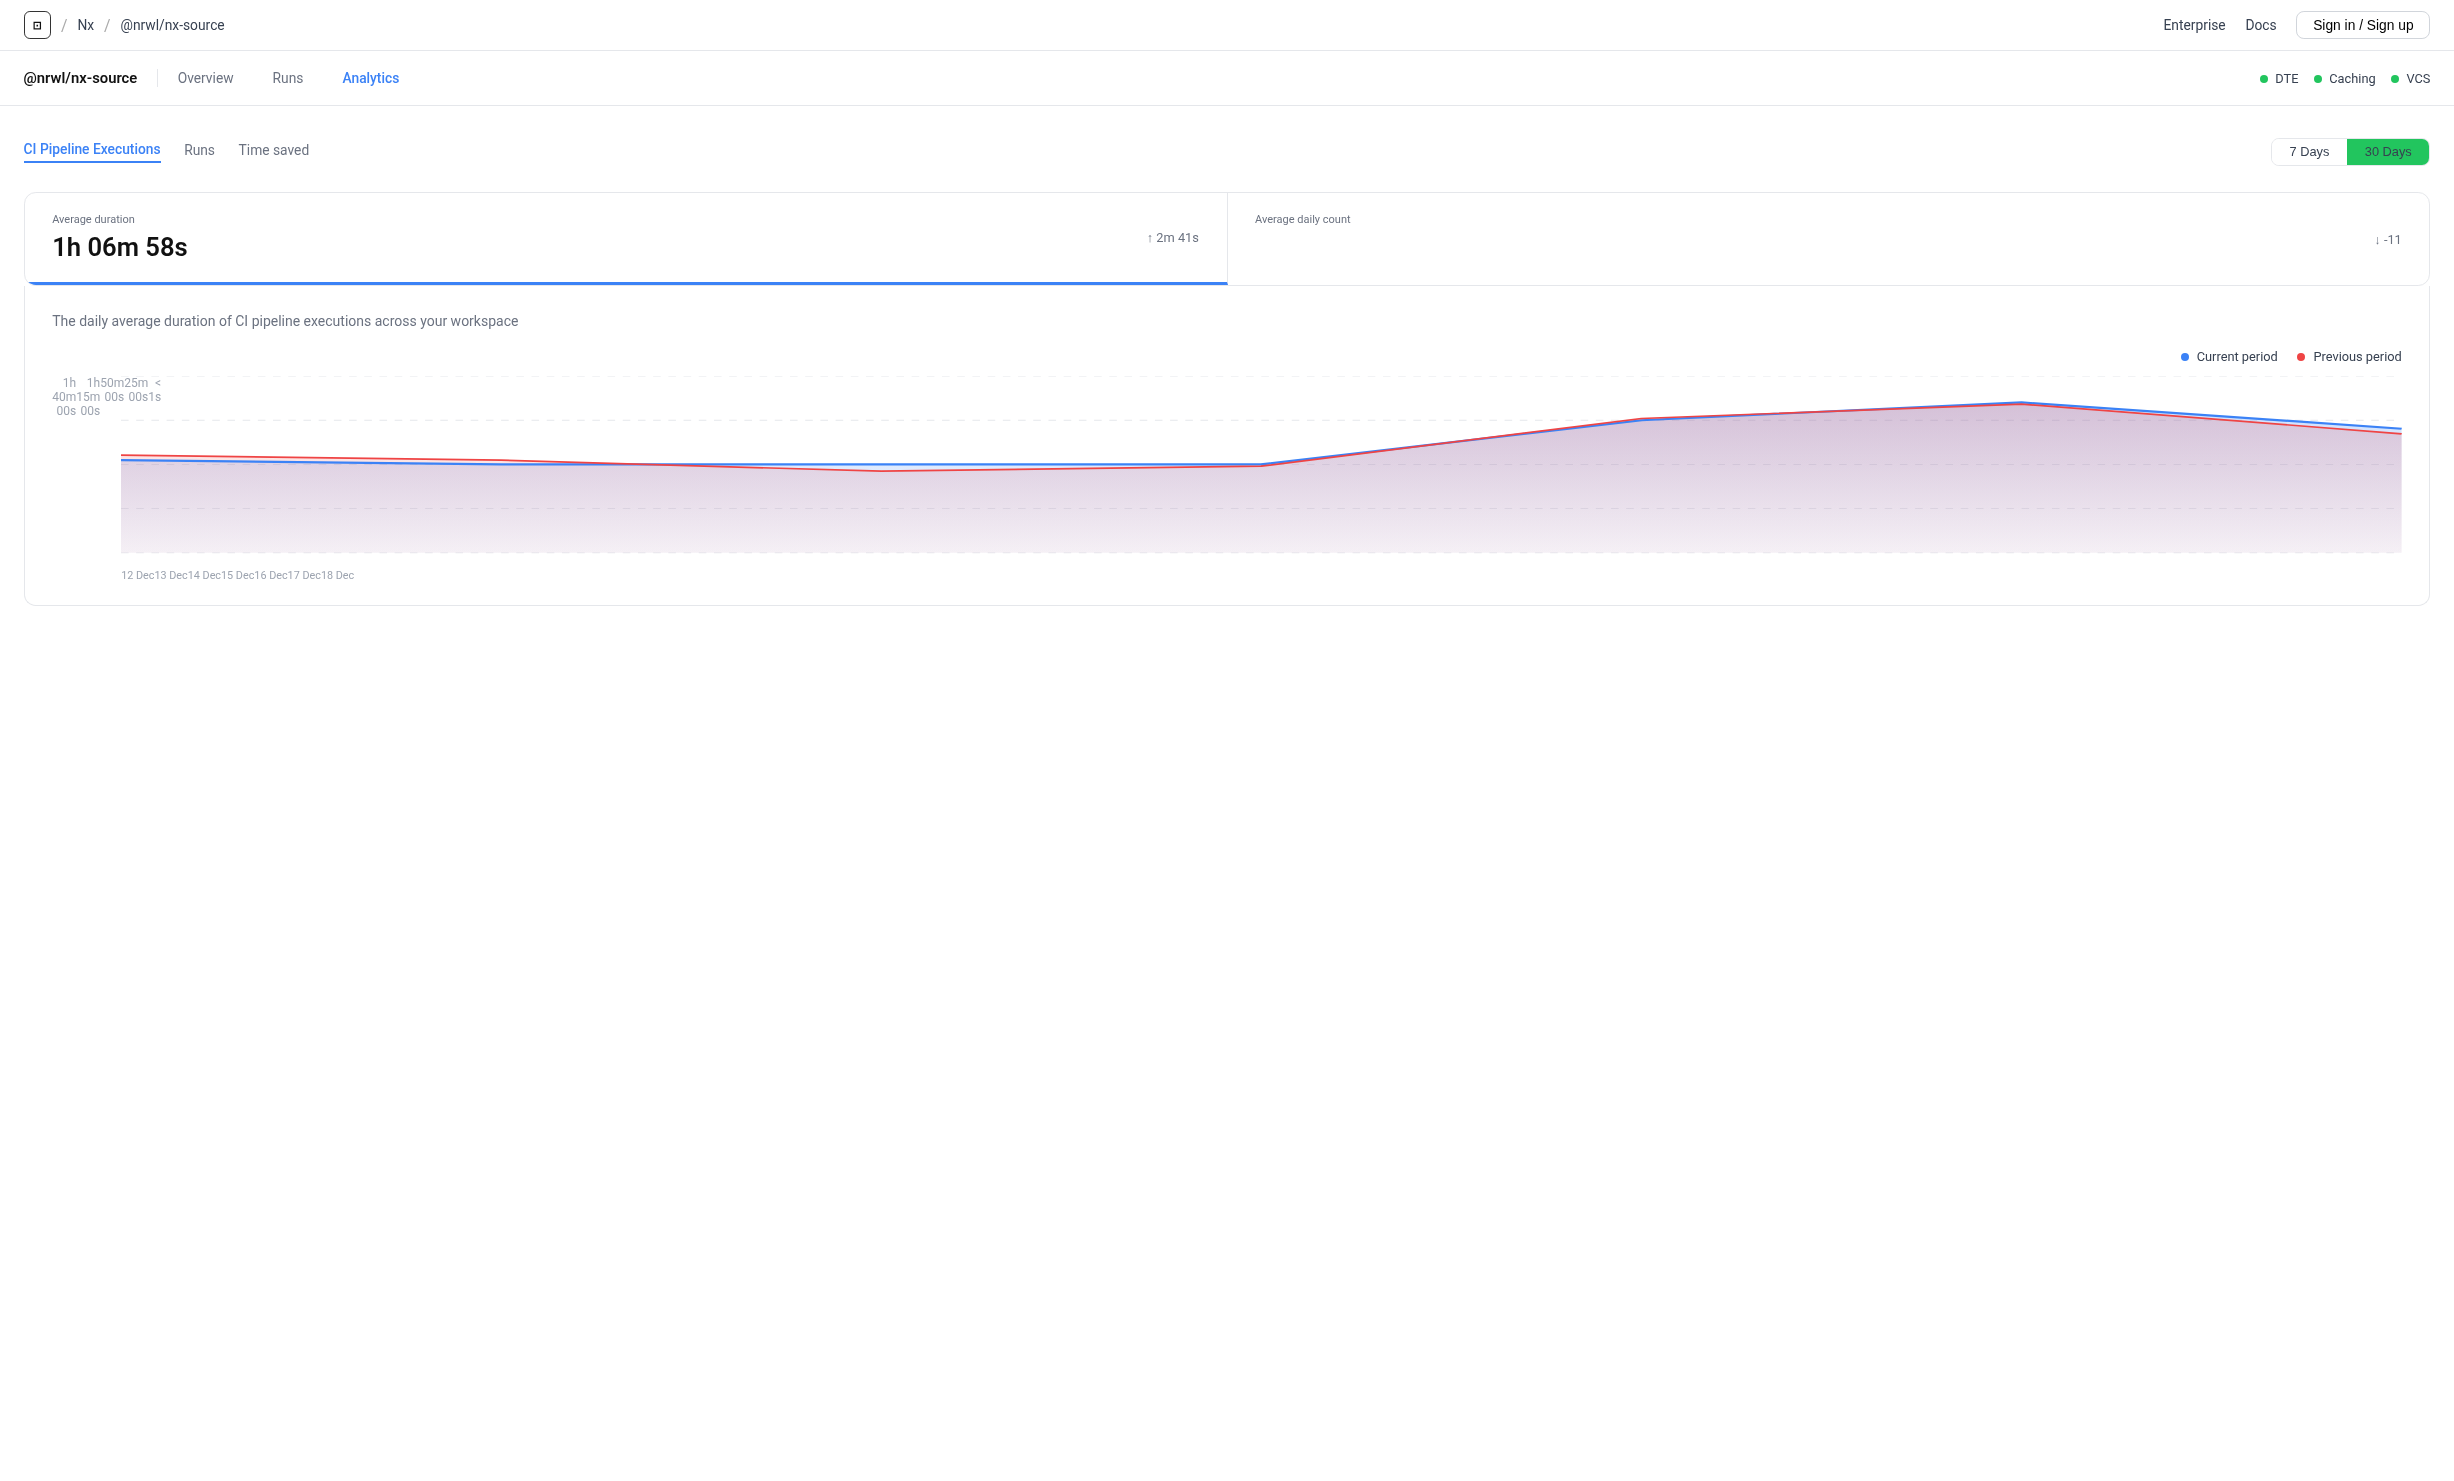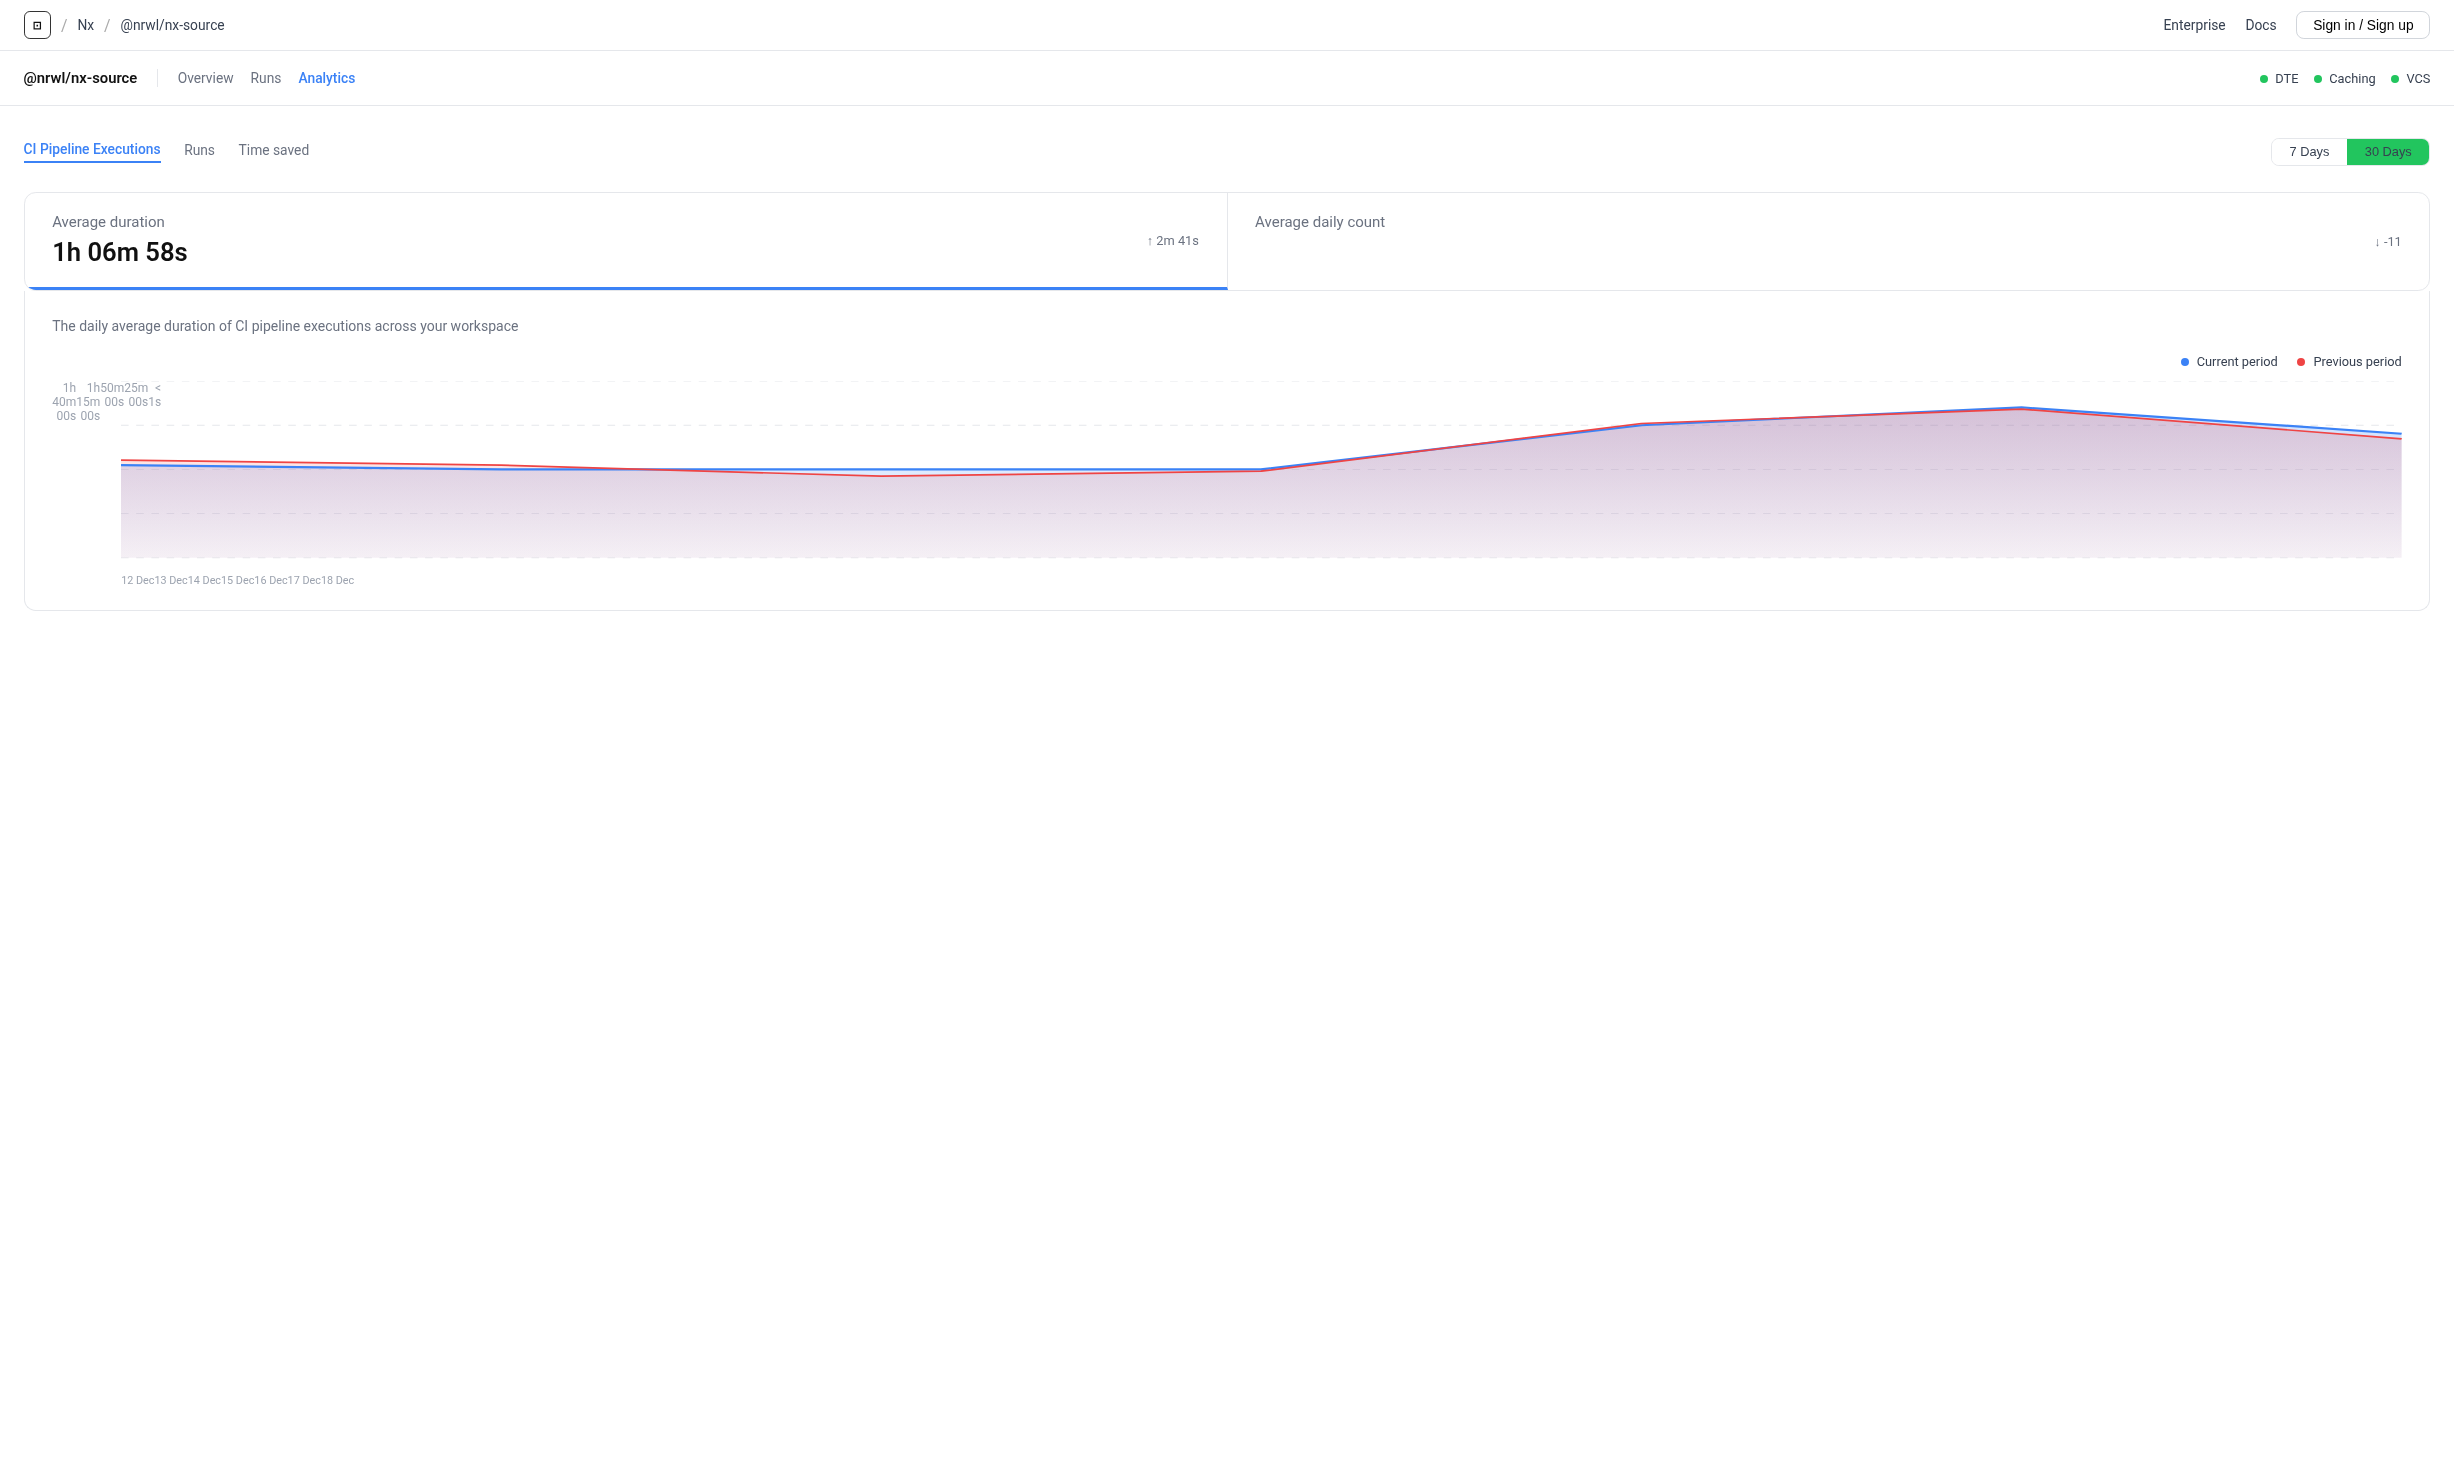--- a/index.html
+++ b/index.html
@@ -44,21 +44,21 @@
       height: 55px;
       border-bottom: 1px solid #e5e7eb;
     }
     .workspace-title {
       font-size: 14.8px;
       font-weight: 600;
       padding-right: 19.7px;
       border-right: 1px solid #e5e7eb;
       margin-right: 19.7px;
     }
-    .sub-nav { display: flex; gap: 17px; align-items: center; }
+    .sub-nav { display: flex; gap: 39px; align-items: center; }
     .sub-nav-item { font-size: 13.8px; color: #6b7280; cursor: pointer; text-decoration: none; }
     .sub-nav-item.active { color: #3b82f6; font-weight: 500; }
     .sub-header-right { margin-left: auto; display: flex; align-items: center; gap: 15.8px; font-size: 12.8px; color: #374151; }
     .status-dot { width: 7.9px; height: 7.9px; border-radius: 50%; background: #22c55e; display: inline-block; margin-right: 3.9px; }
 
     
     .main { padding: 31.5px 23.6px; }
 
     
     .analytics-tabs-row {
@@ -90,21 +90,21 @@
     }
     .stat-card {
       flex: 1;
       padding: 19.7px 27.6px;
       position: relative;
     }
     .stat-card:first-child {
       border-right: 1px solid #e5e7eb;
       border-bottom: 3px solid #3b82f6;
     }
-    .stat-label { font-size: 15px; color: #6b7280; margin-bottom: 5.9px; }
+    .stat-label { font-size: 11px; color: #6b7280; margin-bottom: 5.9px; }
     .stat-value { font-size: 25.6px; font-weight: 600; color: #111; }
     .stat-delta {
       position: absolute;
       right: 27.6px;
       top: 50%;
       transform: translateY(-50%);
       font-size: 12.8px;
       color: #6b7280;
       display: flex;
       align-items: center;

